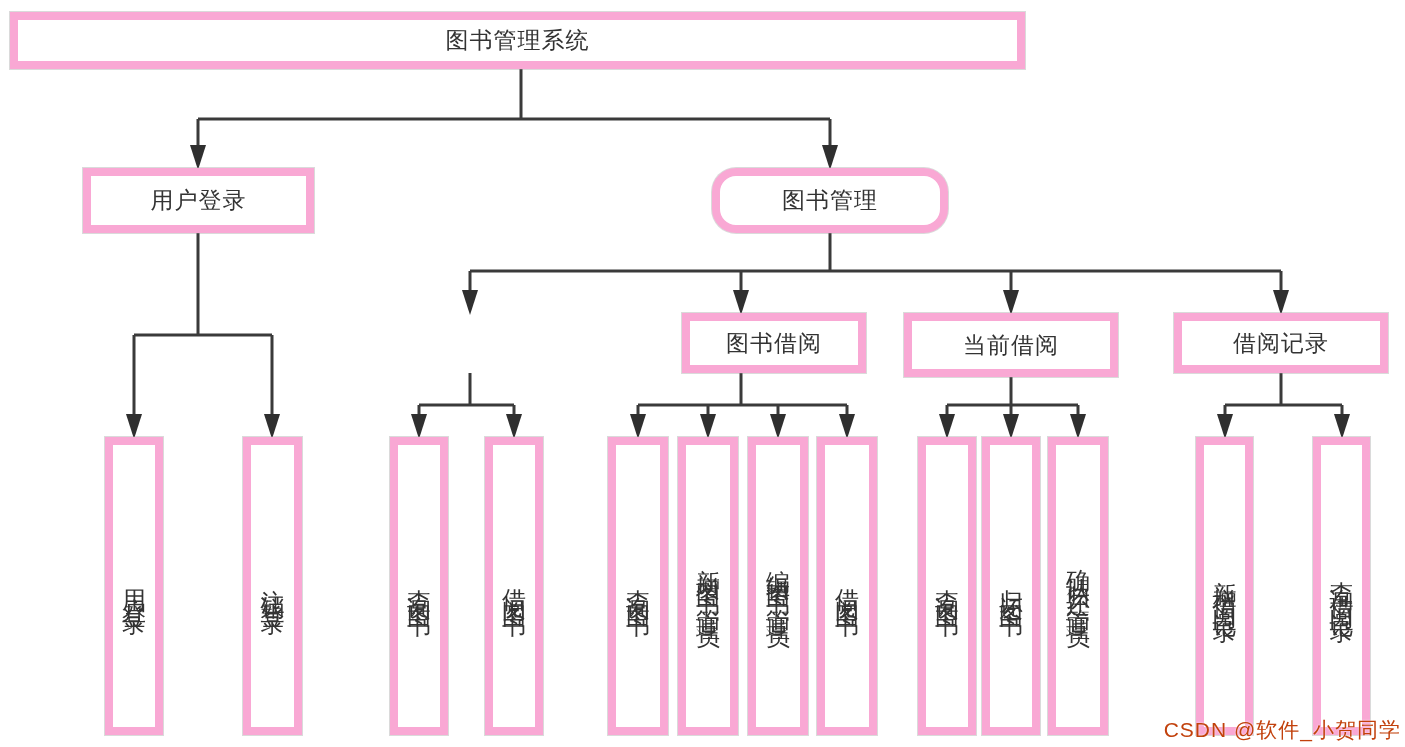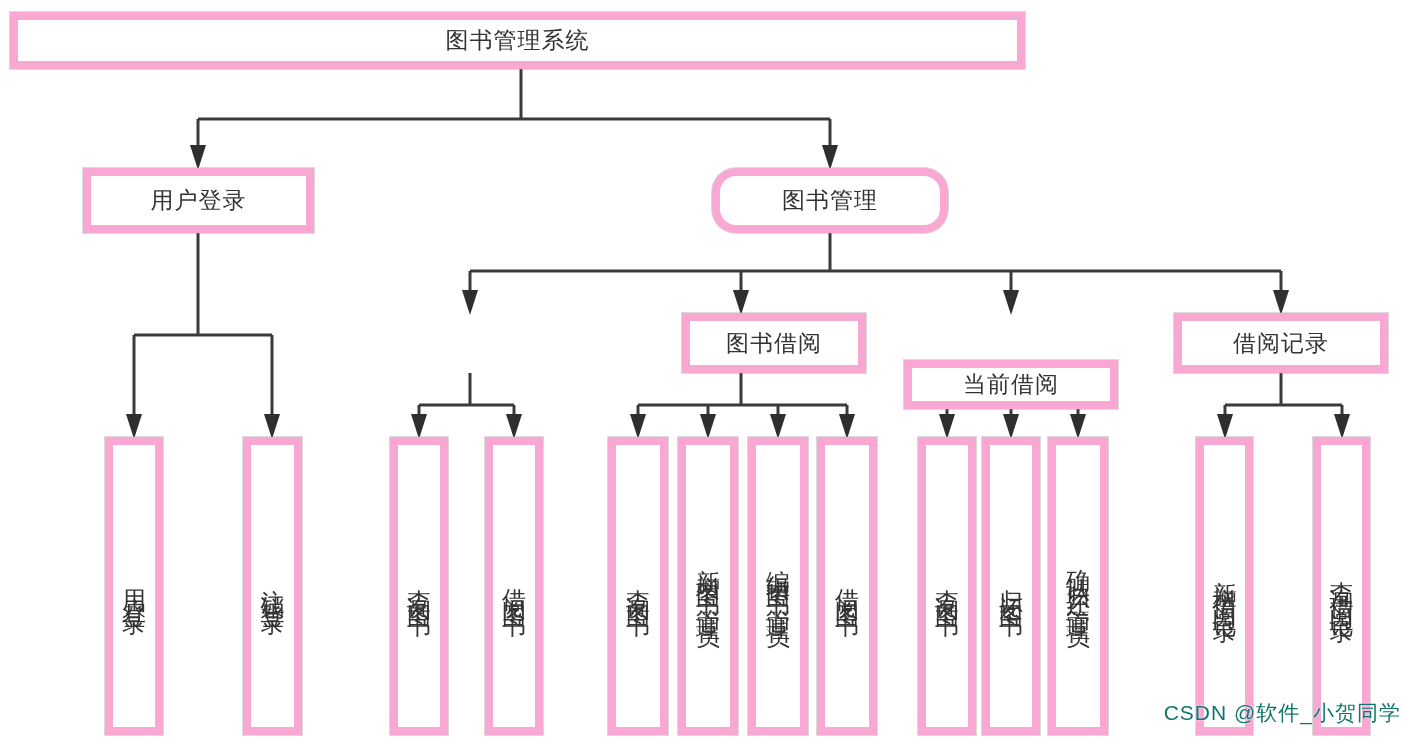--- a/index.html
+++ b/index.html
@@ -37,42 +37,42 @@
     line-height: 1;
     letter-spacing: 8px;
     white-space: nowrap;
   }
   
   .n-root  { left: 10px;   top: 12px;  width: 1015px; height: 57px; }
   .n-user  { left: 83px;   top: 168px; width: 231px;  height: 65px; }
   .n-book  { left: 712px;  top: 168px; width: 236px;  height: 65px; border-radius: 24px; }
   .n-nb    { left: 363px;  top: 313px; width: 214px;  height: 60px; }
   .n-bb    { left: 634px;  top: 313px; width: 184px;  height: 60px; margin-left: 48px; }
-  .n-cb    { left: 904px;  top: 313px; width: 214px;  height: 49px; margin-top: 47px; }
+  .n-cb    { left: 904px;  top: 313px; width: 214px;  height: 64px; }
   .n-br    { left: 1174px; top: 313px; width: 214px;  height: 60px; }
   .leaf    { top: 437px; height: 298px; }
   .l-1  { left: 105px;  width: 58px; }
   .l-2  { left: 243px;  width: 59px; }
   .l-3  { left: 390px;  width: 58px; }
   .l-4  { left: 485px;  width: 58px; }
   .l-5  { left: 608px;  width: 60px; }
   .l-6  { left: 678px;  width: 60px; }
   .l-7  { left: 748px;  width: 60px; }
   .l-8  { left: 817px;  width: 60px; }
   .l-9  { left: 918px;  width: 58px; }
   .l-10 { left: 982px;  width: 58px; }
   .l-11 { left: 1048px; width: 60px; }
   .l-12 { left: 1196px; width: 57px; }
   .l-13 { left: 1313px; width: 57px; }
   .watermark {
     position: absolute;
     right: 4px;
-    bottom: 20px;
+    bottom: 3px;
     font-size: 21px;
-    color: #0f766e;
+    color: #c2410c;
     text-shadow: 0 0 2px rgba(255,255,255,0.9);
     z-index: 10;
     letter-spacing: 1px;
   }
 </style>
 </head>
 <body>
 
 <div class="canvas">
 

